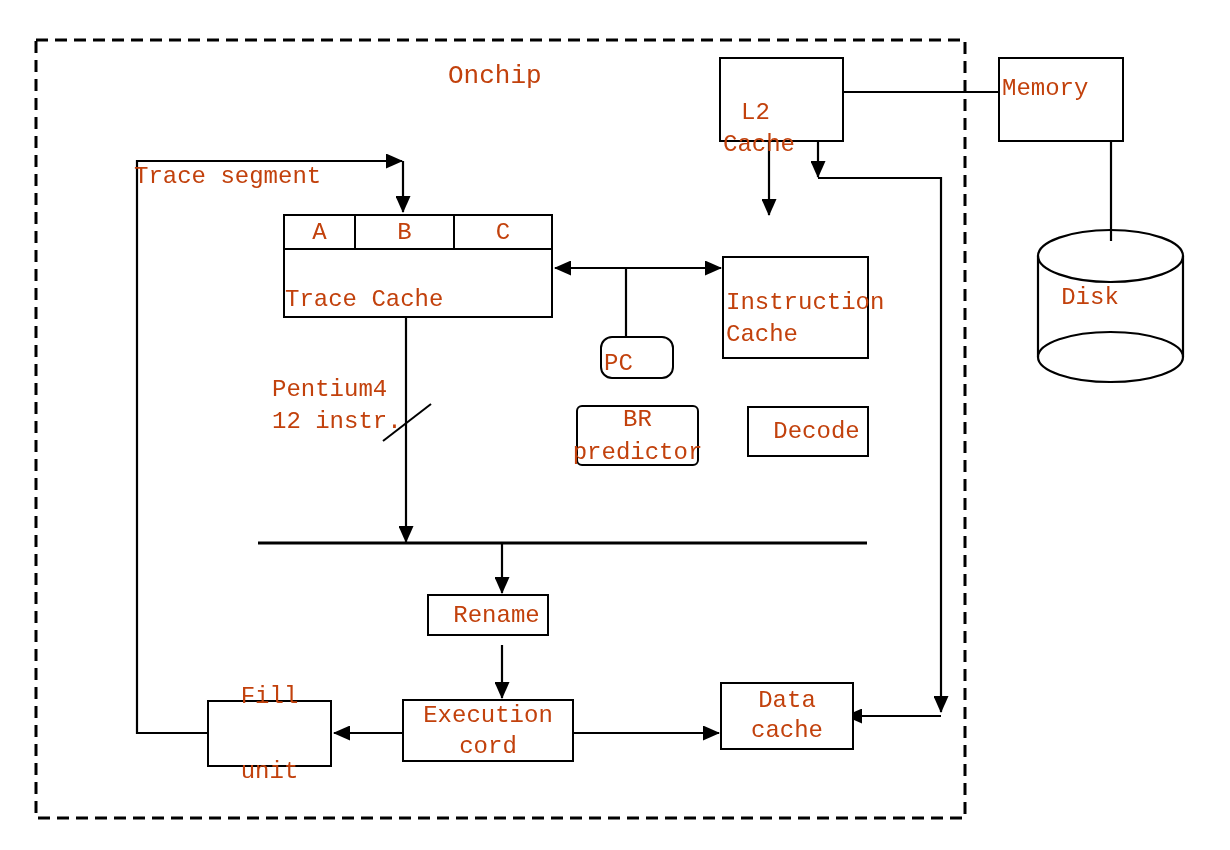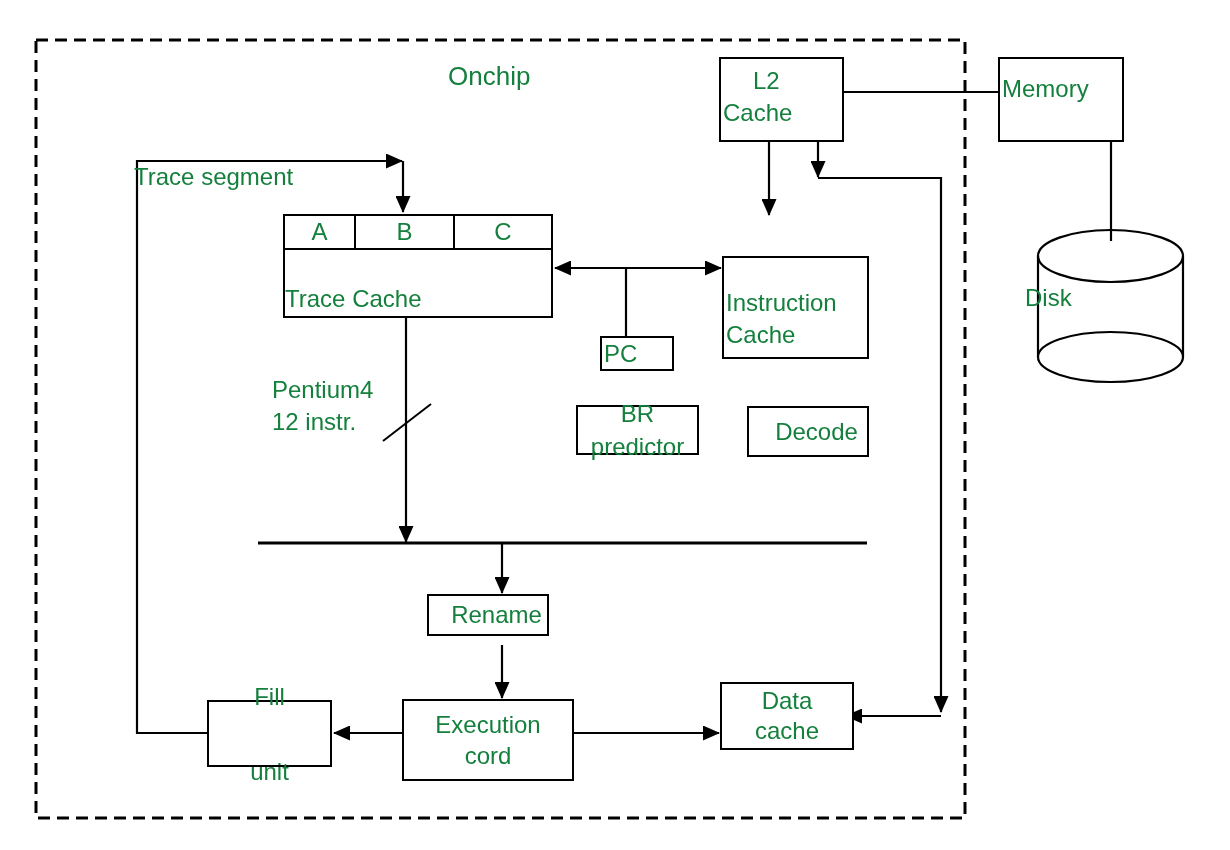--- a/index.html
+++ b/index.html
@@ -2,23 +2,23 @@
 <html><head>
 <meta charset="utf-8">
 <style>
   * { margin: 0; padding: 0; box-sizing: border-box; }
   html, body { background: #ffffff; }
   #stage {
     position: relative;
     width: 1230px;
     height: 850px;
     background: #ffffff;
-    font-family: Liberation Sans, sans-serif;
+    font-family: Liberation Mono, monospace;
     font-size: 24px;
-    color: #15803d;
+    color: #c2410c;
     overflow: hidden;
   }
   #wires { position: absolute; left: 0; top: 0; width: 1230px; height: 850px; }
   .box {
     position: absolute;
     border: 2px solid #000000;
     background: #ffffff;
   }
   .center-stack {
     display: flex;
@@ -29,48 +29,48 @@
     line-height: 31px;
   }
   .single-center {
     display: flex;
     align-items: center;
     justify-content: center;
     padding-left: 17px;
   }
   
   .l2       { left: 719px;  top: 57px;  width: 125px; height: 85px;  padding-top: 6px; line-height: 32px; }
-  .l2 .ln1  { display: block; padding-left: 32px; }
+  .l2 .ln1  { display: block; padding-left: 20px; margin-top: 32px; }
   .l2 .ln2  { display: block; padding-left: 2px; }
   .memory   { left: 998px; top: 57px;  width: 126px; height: 85px;  padding: 16px 0 0 2px; }
   .tcache   { left: 283px;  top: 214px; width: 270px; height: 104px; }
   .tc-row   { display: flex; height: 34px; border-bottom: 2px solid #000; }
   .tc-cell  { border-right: 2px solid #000; display: flex; align-items: center; justify-content: center; }
   .tc-a { width: 71px; }
   .tc-b { width: 99px; }
   .tc-c { flex: 1; border-right: none; }
   .tc-label { position: absolute; left: 0; right: 0; bottom: 3px; text-align: left; }
   .icache   { left: 722px;  top: 216px; width: 147px; height: 103px;
               display: flex; flex-direction: column; justify-content: flex-end;
               padding: 0 0 6px 2px; line-height: 32px; margin-top: 40px; }
-  .pc       { left: 600px;  top: 336px; width: 74px;  height: 35px;
-              display: flex; align-items: center; padding-left: 2px; }
-  .brpred   { left: 576px;  top: 405px; width: 123px; height: 50px; line-height: 33px; }
+  .pc       { left: 600px;  top: 336px; width: 74px;  height: 43px;
+              display: flex; align-items: flex-end; padding-left: 2px; border-radius: 12px; }
+  .brpred   { left: 576px;  top: 405px; width: 123px; height: 61px; line-height: 33px; border-radius: 6px; }
   .decode   { left: 747px;  top: 406px; width: 122px; height: 51px; }
   .rename   { left: 427px;  top: 594px; width: 122px; height: 42px; }
-  .exec     { left: 402px;  top: 699px; width: 172px; height: 82px; }
+  .exec     { left: 402px;  top: 699px; width: 172px; height: 63px; }
   .fillunit { left: 207px;  top: 700px; width: 125px; height: 67px; gap: 44px; }
   .dcache   { left: 720px;  top: 682px; width: 134px; height: 68px; line-height: 30px; }
   
   .flabel { position: absolute; white-space: nowrap; }
   .onchip-lbl   { left: 448px; top: 61px;  font-size: 26px; }
   .traceseg-lbl { left: 134px; top: 131px; margin-top: 32px; }
   .pentium-lbl  { left: 272px; top: 374px; line-height: 32px; }
   .pentium-lbl span { display: block; }
-  .disk-lbl     { left: 1025px; top: 284px; width: 130px; position: absolute; }
+  .disk-lbl     { left: 1025px; top: 284px; width: 130px; text-align: center; position: absolute; }
 </style>
 </head>
 <body>
 
 <div id="stage">
 
   <svg id="wires" viewBox="0 0 1230 850" xmlns="http://www.w3.org/2000/svg" fill="none" stroke="#000000">
     <defs>
       <marker id="arw" viewBox="0 0 17 15" refX="16" refY="7.5" markerWidth="17" markerHeight="15" markerUnits="userSpaceOnUse" orient="auto-start-reverse">
         <path d="M0,0 L17,7.5 L0,15 Z" fill="#000000" stroke="none"></path>

